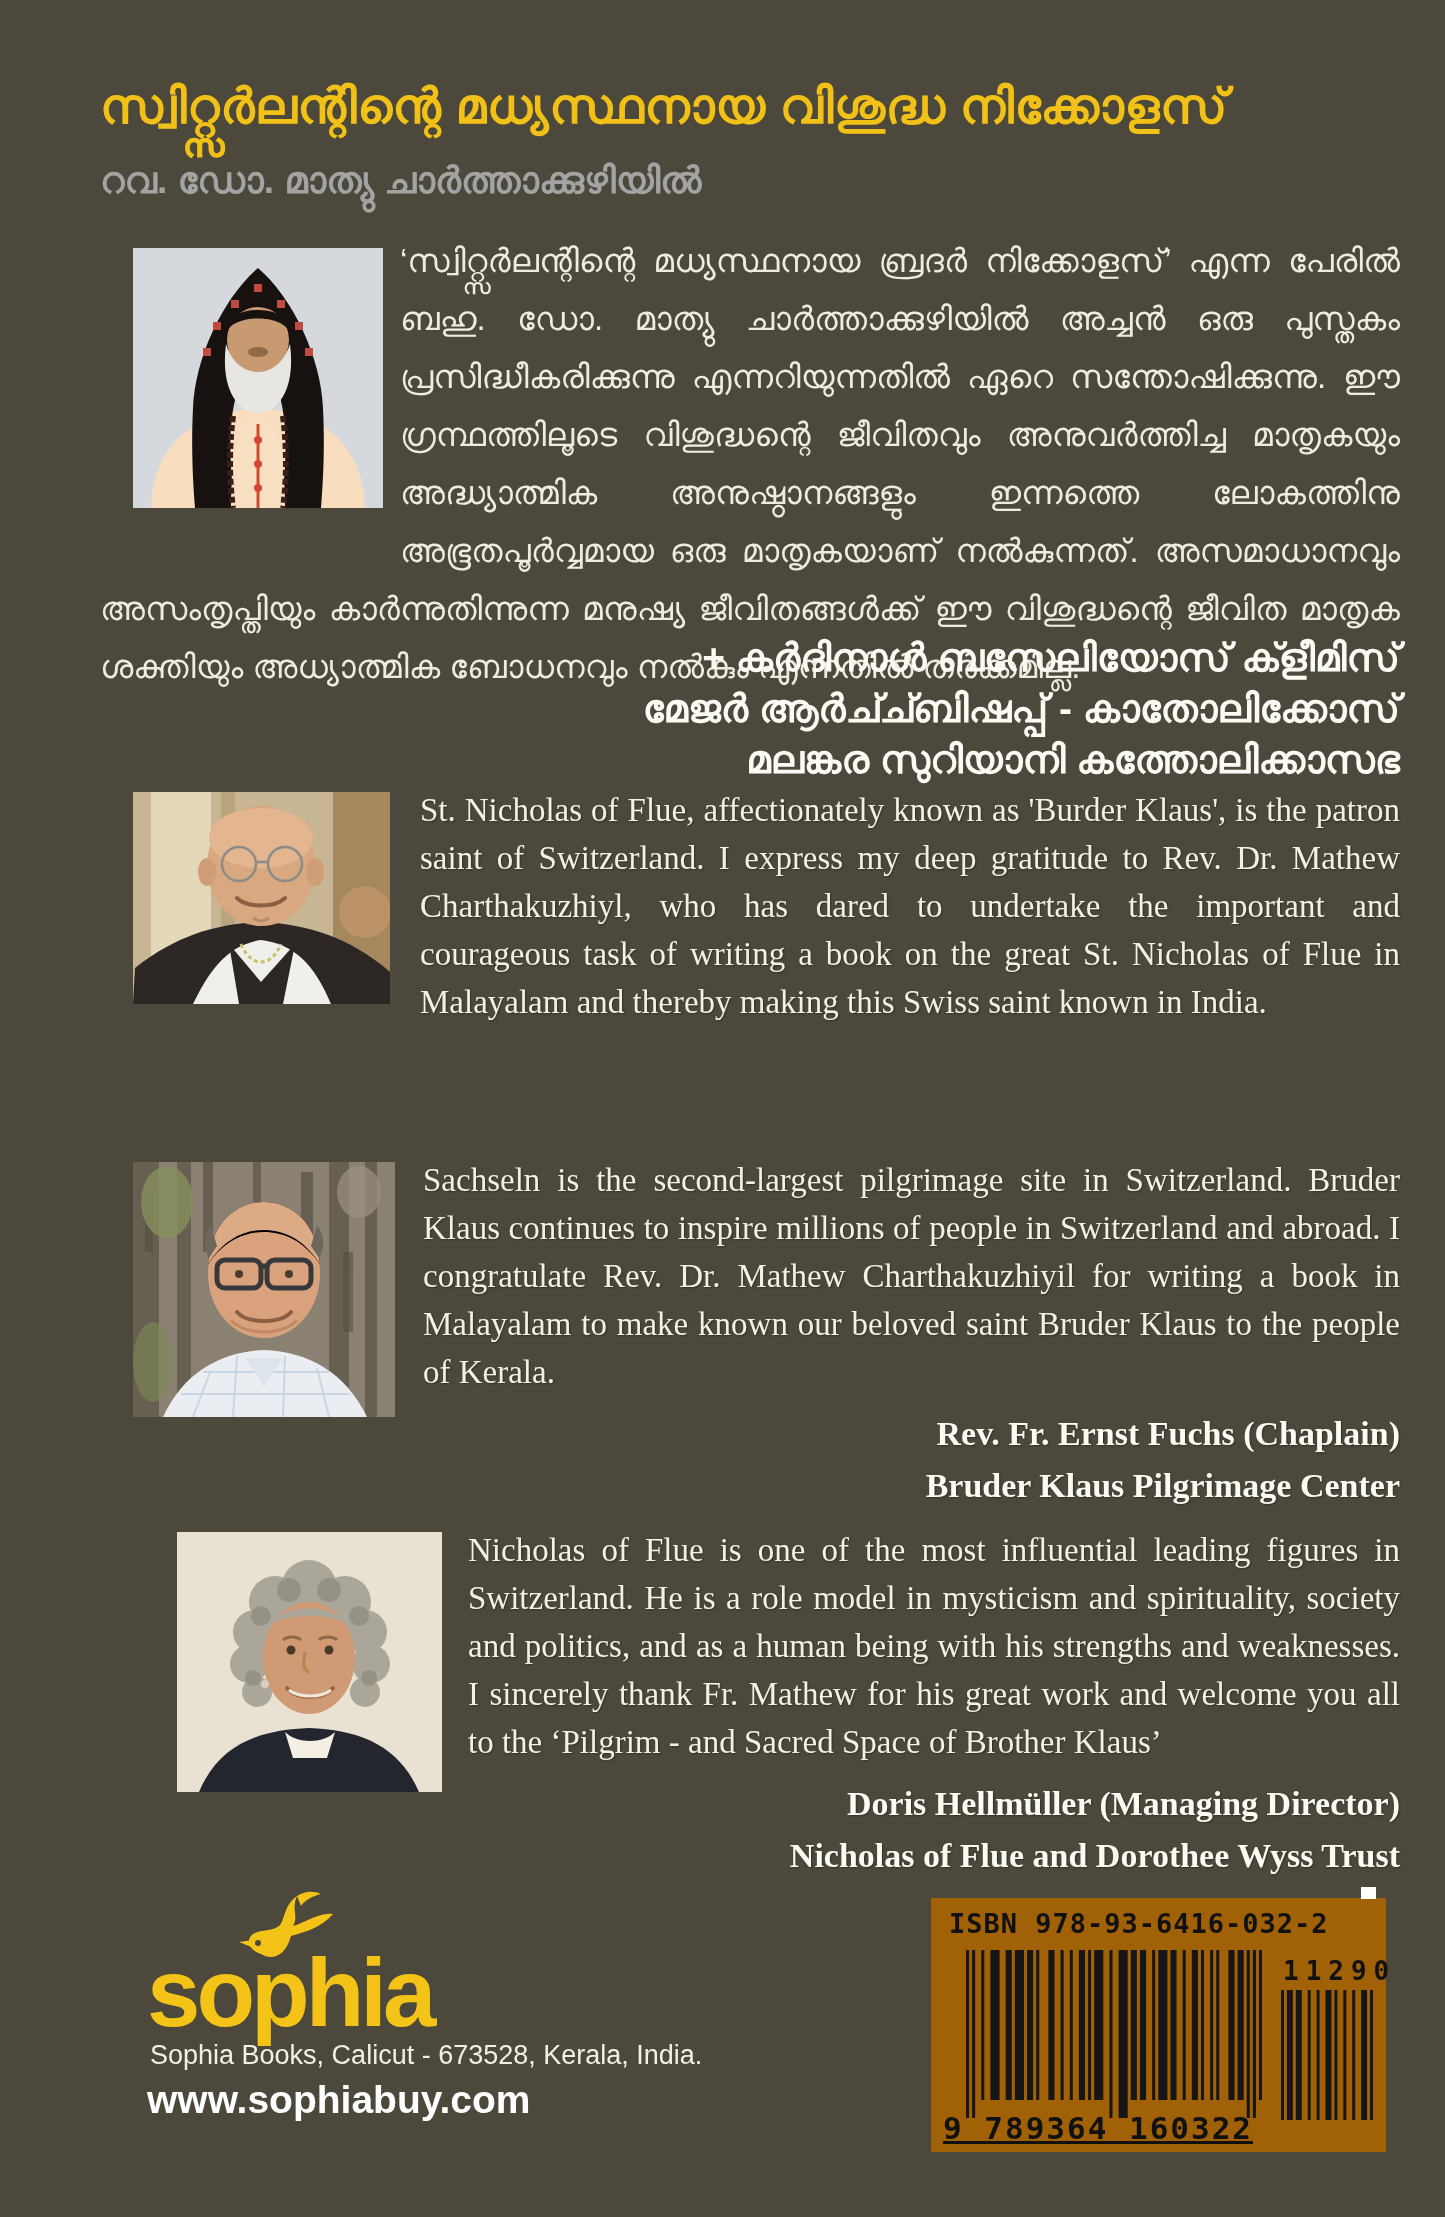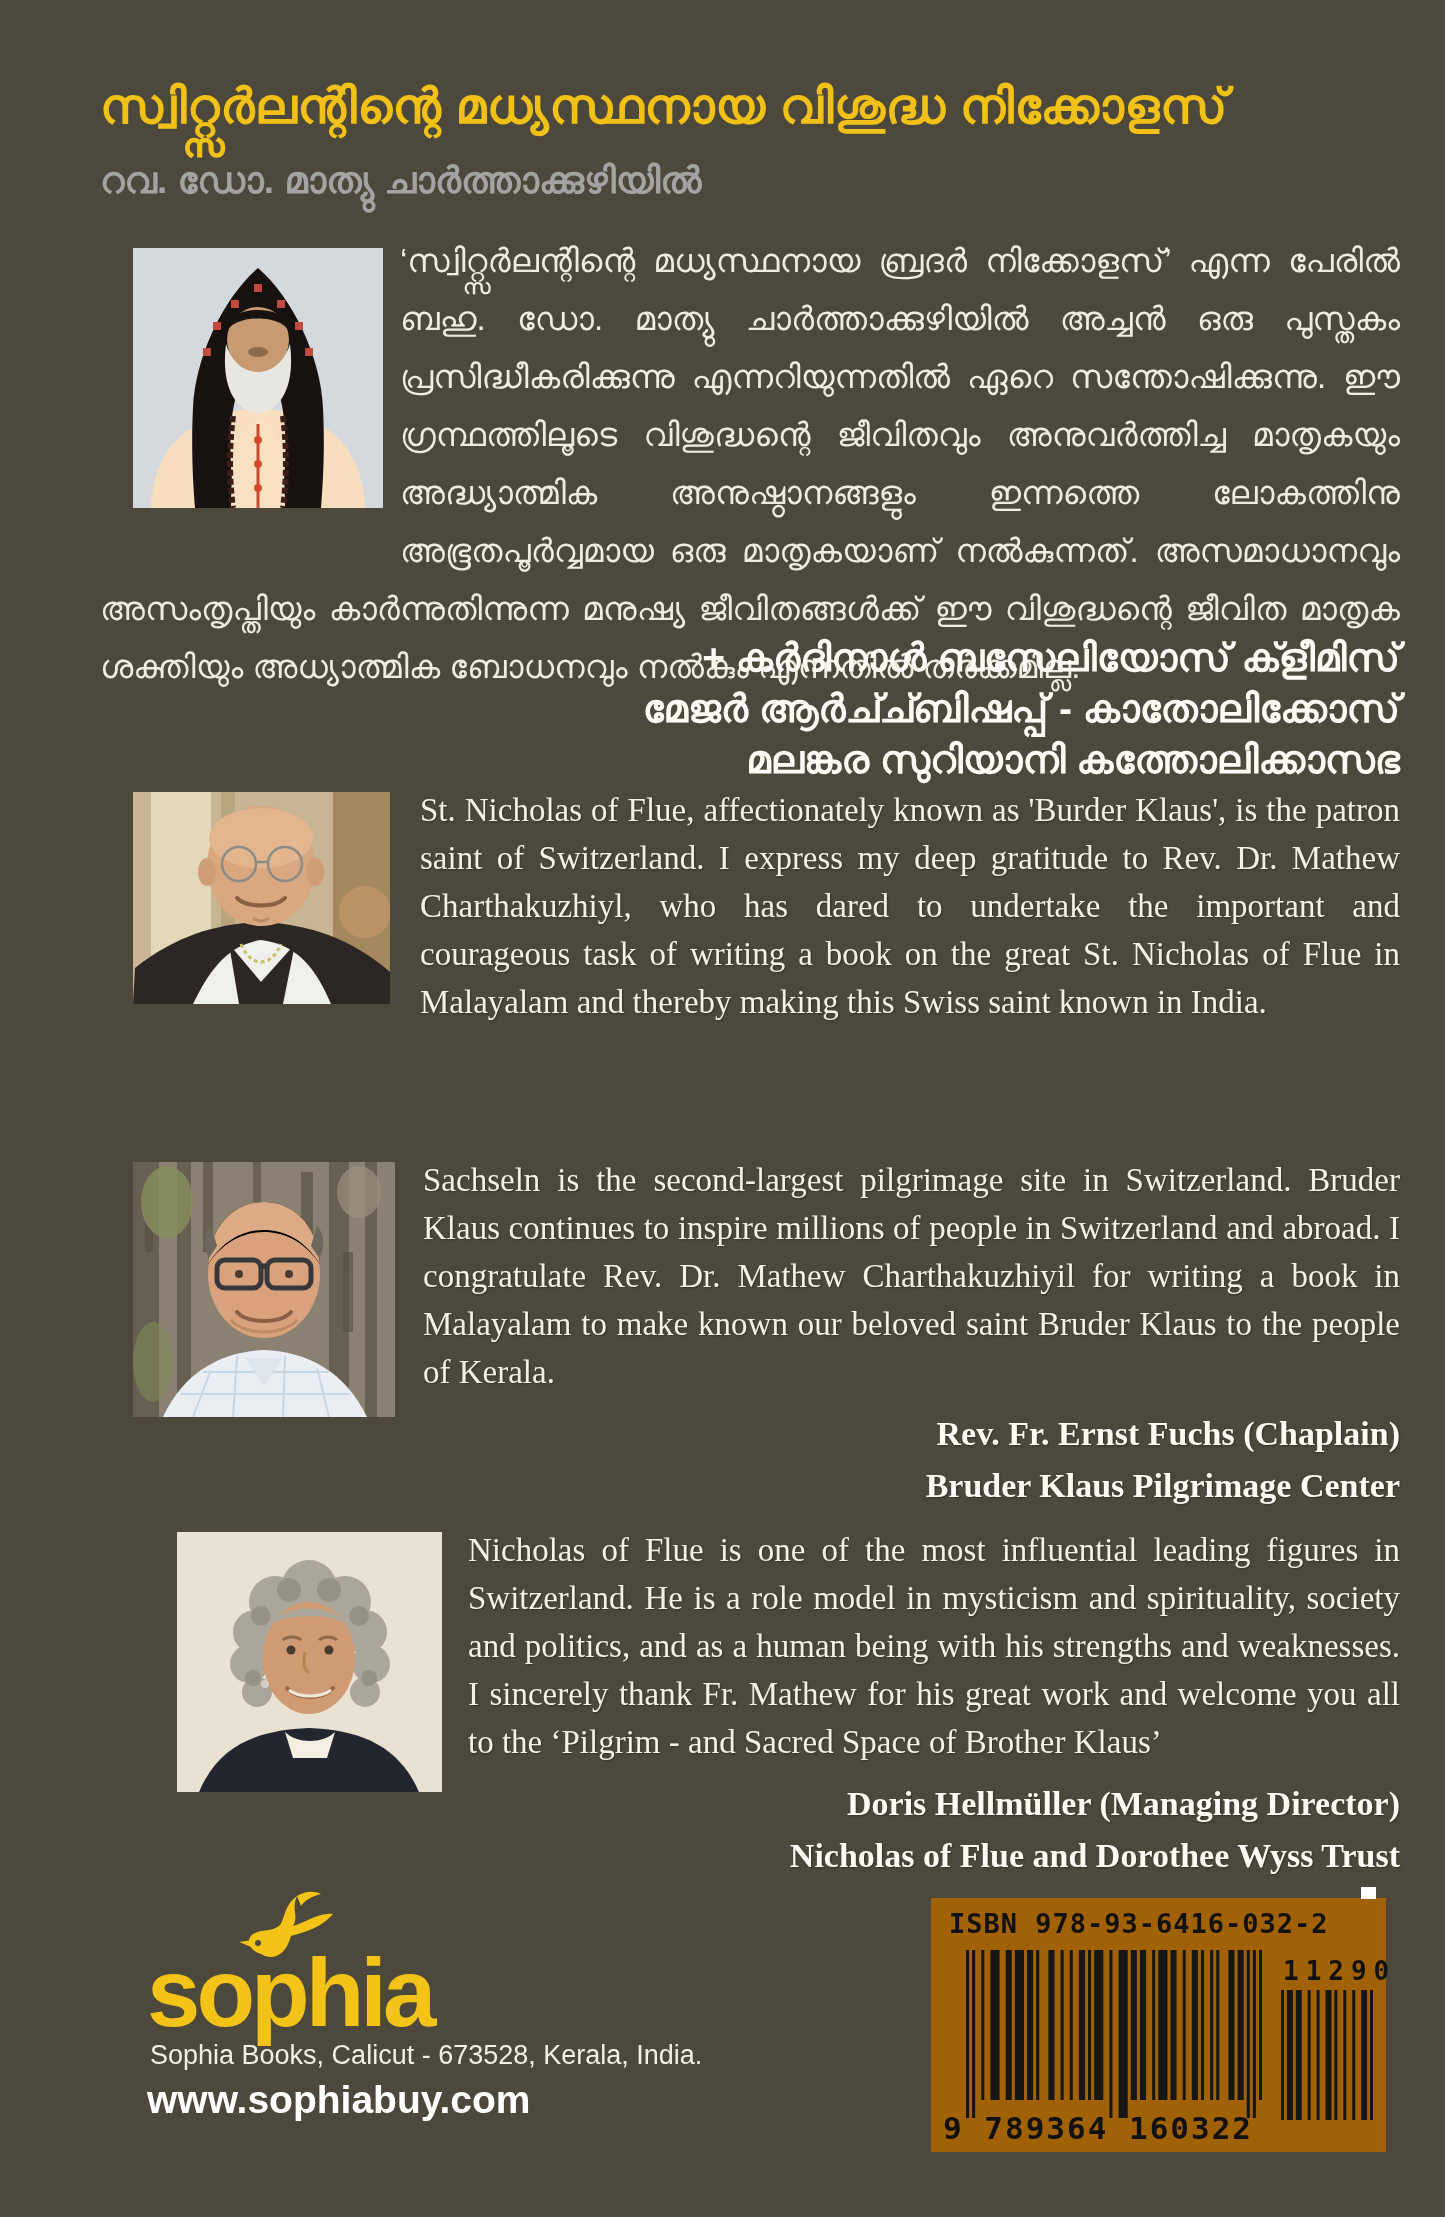--- a/index.html
+++ b/index.html
@@ -68,21 +68,21 @@
   .barcode-tab { position:absolute; right:10px; top:-11px; width:15px; height:12px; background:#ffffff; }
   .isbn-line {
     position:absolute; left:18px; top:10px; width:420px;
     font-family:"DejaVu Sans Mono", monospace; font-size:27px; font-weight:bold;
     letter-spacing:1px; white-space:nowrap;
   }
   .main-barcode { position:absolute; left:35px; top:52px; width:296px; height:168px; }
   .ean-number {
     position:absolute; left:12px; top:212px; width:330px;
     font-family:"DejaVu Sans Mono", monospace; font-size:31px; font-weight:bold;
-    letter-spacing:2px; white-space:nowrap;
+    letter-spacing:2px; white-space:nowrap;text-decoration:underline;
   }
   .addon-number {
     position:absolute; left:352px; top:58px; width:95px;
     font-family:"DejaVu Sans Mono", monospace; font-size:26px; font-weight:bold;
     letter-spacing:7px; white-space:nowrap;
   }
   .addon-barcode { position:absolute; left:350px; top:92px; width:92px; height:130px; }
 </style>
 </head>
 <body>

